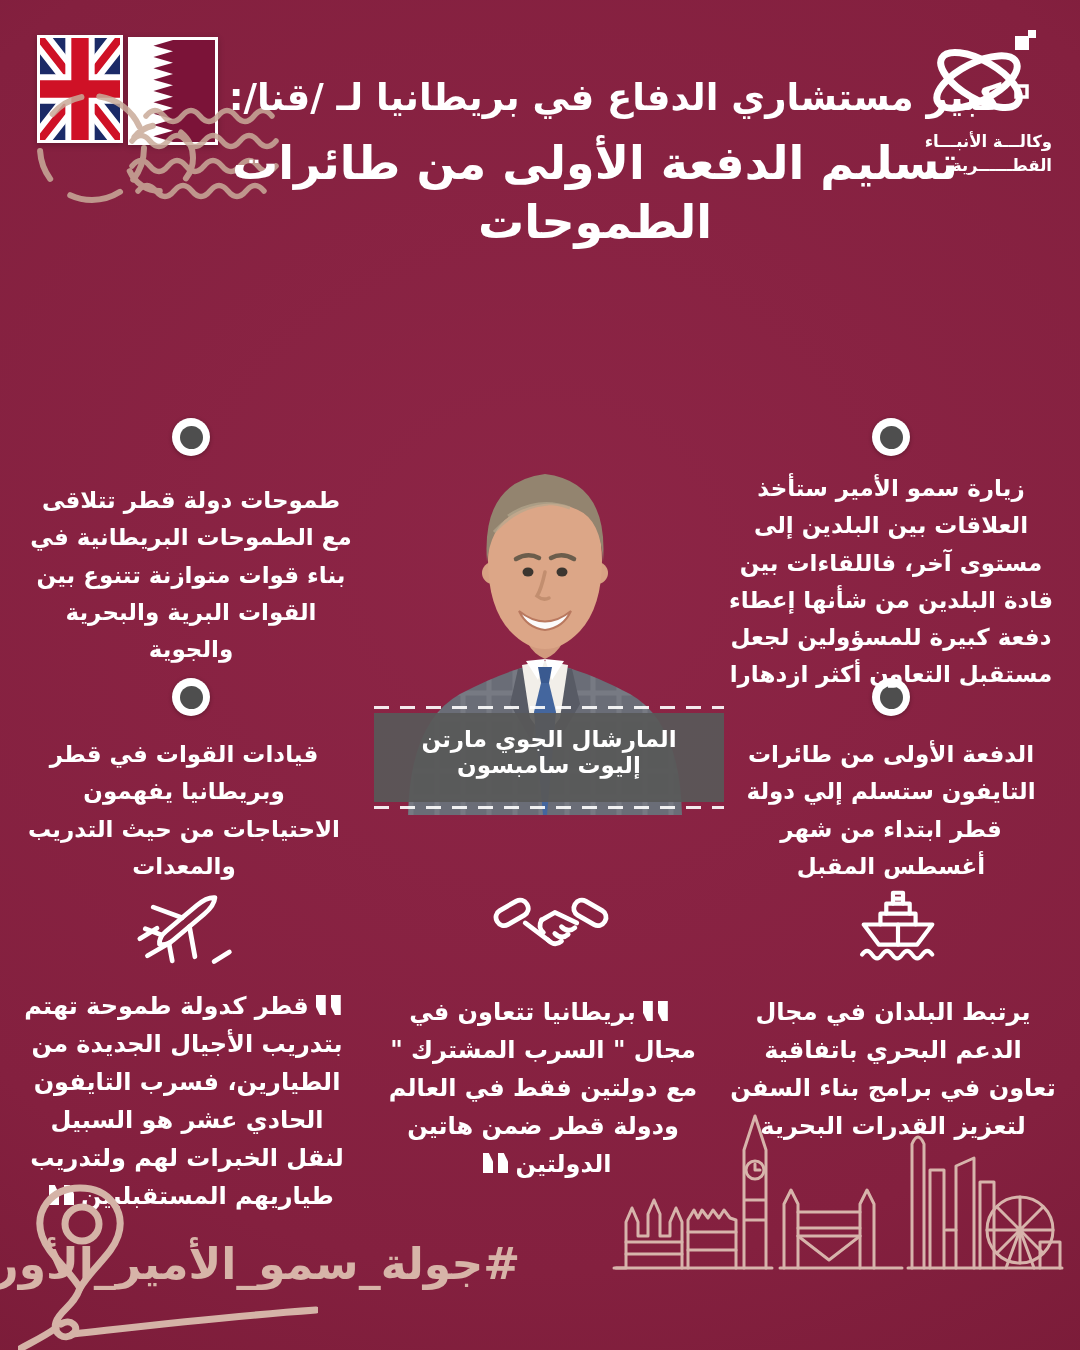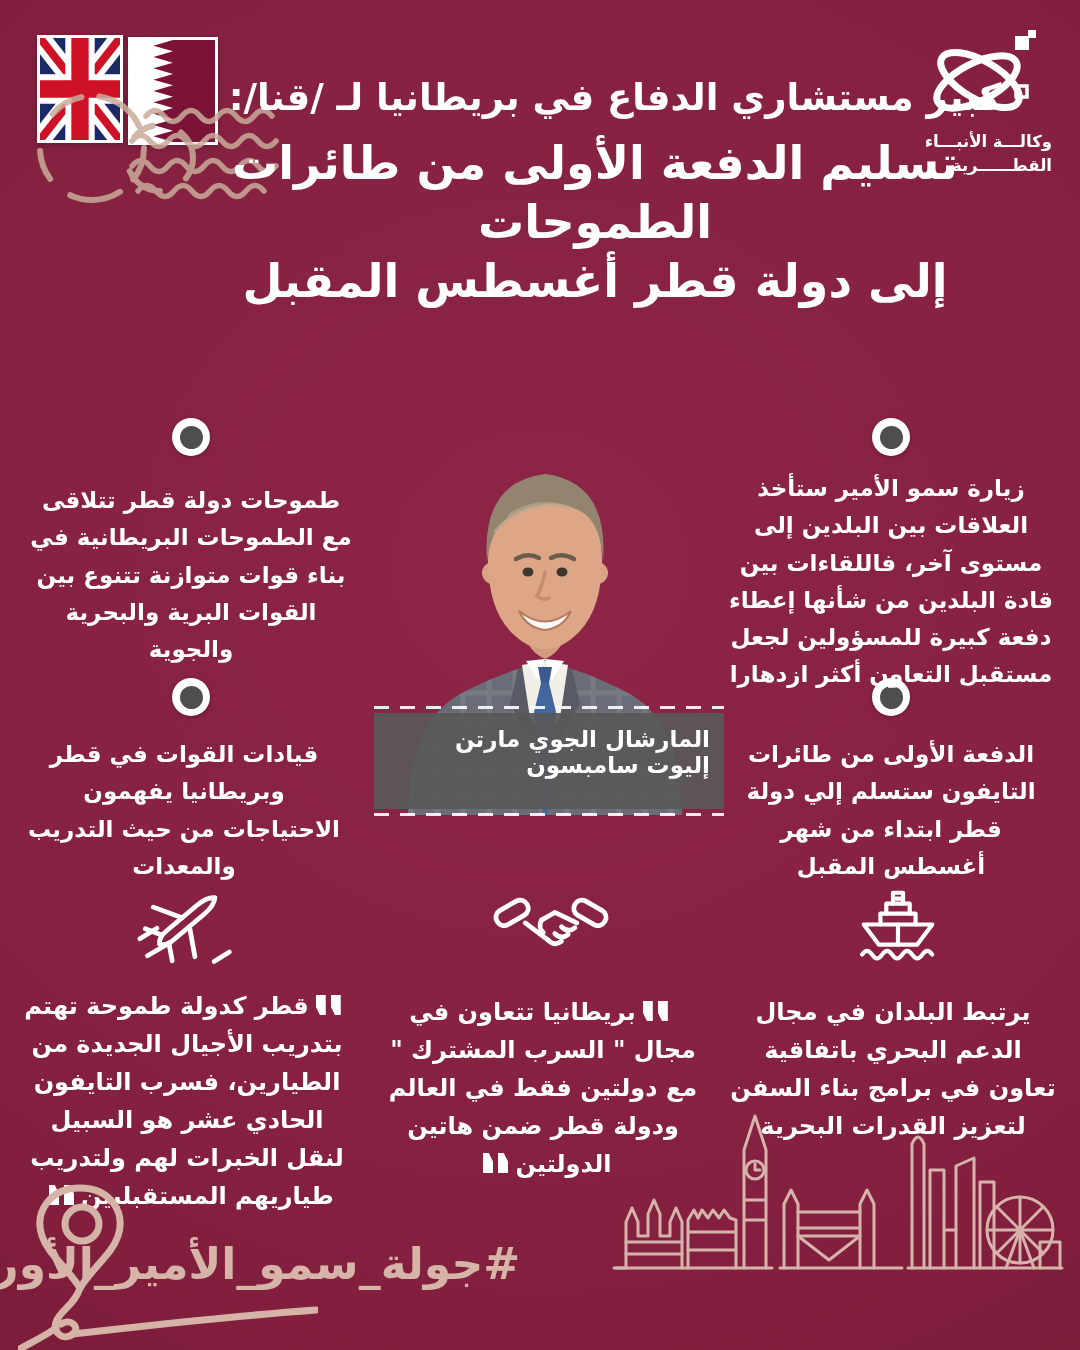--- a/index.html
+++ b/index.html
@@ -20,21 +20,21 @@
   
   .qna{right:28px;top:30px;width:132px;}
   .qna .qna-name{color:#fff;font-size:16.5px;font-weight:700;line-height:1.45;direction:rtl;}
   
   .bullet{width:38px;height:38px;border-radius:50%;background:#fff;display:flex;align-items:center;justify-content:center;box-shadow:0 1px 4px rgba(0,0,0,.3);}
   .bullet::after{content:"";width:23px;height:23px;border-radius:50%;background:#4e4e4e;}
   .point-text{width:326px;color:#fff;font-size:23px;font-weight:700;line-height:1.62;text-align:center;direction:rtl;}
   
   .caption-wrap{left:374px;top:706px;width:350px;}
   .dash-line{height:3px;background:repeating-linear-gradient(90deg,#fff 0 15px,transparent 15px 26px);opacity:.9;}
-  .caption-box{margin:4px 0;background:rgba(88,88,88,.93);padding:13px 14px 22px;direction:rtl;}
+  .caption-box{margin:4px 0;background:rgba(88,88,88,.93);padding:13px 14px 15px;text-align:center;direction:rtl;}
   .caption-name{font-size:23px;font-weight:800;margin-bottom:9px;}
   .caption-role{font-size:18px;font-weight:600;line-height:1.5;}
   
   .quote-text{width:330px;color:#fff;font-size:24px;font-weight:700;line-height:1.58;text-align:center;direction:rtl;}
   .qm{display:inline-block;width:27px;height:20px;position:relative;margin:0 7px;vertical-align:-1px;}
   .qm i{position:absolute;top:0;width:10px;height:20px;background:#fff;clip-path:polygon(0 0,100% 0,100% 100%,42% 100%,0 58%);}
   .qm i:first-child{left:0;} .qm i:last-child{left:15px;}
   .qm.close{transform:rotate(180deg);}
   
   .hashtag{left:100px;top:1238px;width:420px;text-align:right;font-size:44px;font-weight:800;color:#d7b4a8;direction:rtl;}
@@ -85,21 +85,20 @@
     </svg>
     <div class="qna-name">
       <div>وكالـــة الأنبـــاء</div>
       <div>القطــــــرية</div>
     </div>
   </div>
 
   <div class="abs kicker">كبير مستشاري الدفاع في بريطانيا لـ /قنا/:</div>
   <div class="abs main-title">
     <div>تسليم الدفعة الأولى من طائرات الطموحات</div>
-    <div>إلى دولة قطر أغسطس المقبل</div>
   </div>
 
   <div class="abs bullet" style="left:172px;top:418px;"></div>
   <div class="abs bullet" style="left:872px;top:418px;"></div>
   <div class="abs bullet" style="left:172px;top:678px;"></div>
   <div class="abs bullet" style="left:872px;top:678px;"></div>
 
   <div class="abs point-text" style="left:28px;top:482px;">طموحات دولة قطر تتلاقى مع الطموحات البريطانية في بناء قوات متوازنة تتنوع بين القوات البرية والبحرية والجوية</div>
   <div class="abs point-text" style="left:728px;top:470px;">زيارة سمو الأمير ستأخذ العلاقات بين البلدين إلى مستوى آخر، فاللقاءات بين قادة البلدين من شأنها إعطاء دفعة كبيرة للمسؤولين لجعل مستقبل التعاون أكثر ازدهارا</div>
   <div class="abs point-text" style="left:21px;top:736px;">قيادات القوات في قطر وبريطانيا يفهمون الاحتياجات من حيث التدريب والمعدات</div>

